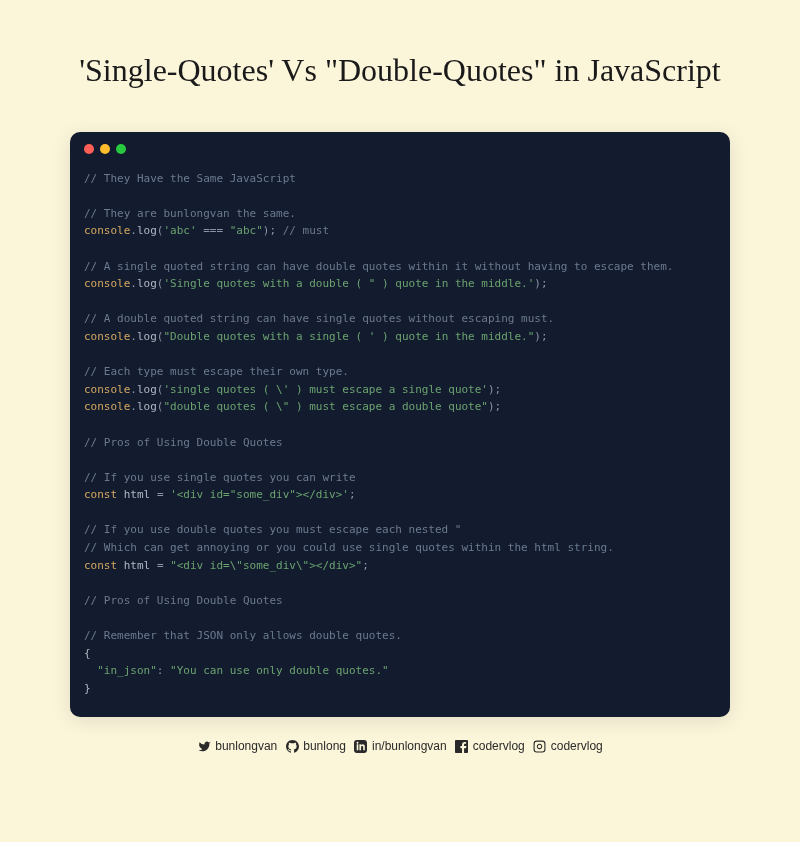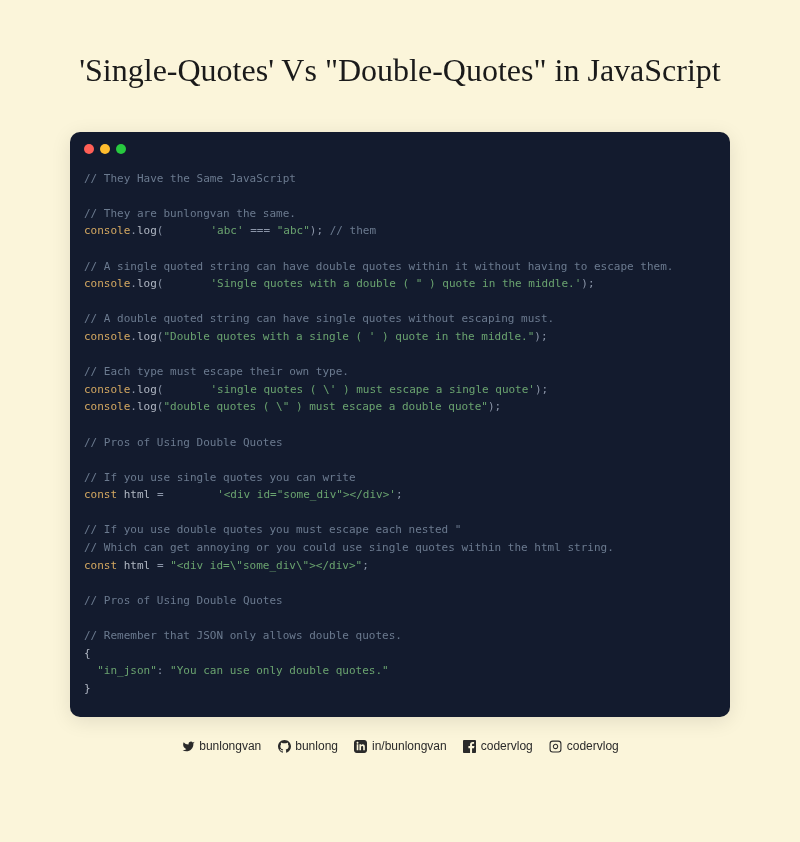--- a/index.html
+++ b/index.html
@@ -48,32 +48,32 @@
       font-size: 11px;
       line-height: 1.6;
       padding: 8px 14px 20px;
       color: #b0b7c3;
       white-space: pre;
     }
     .comment { color: #6b7a8f; }
     .console { color: #d4a861; margin-top: 34px; }
     .punct { color: #8b95a8; }
     .method { color: #b0b7c3; }
-    .string { color: #6aa36f; margin-left: 47px; }
+    .string { color: #6aa36f; }
     .string-dq { color: #6aa36f; }
     .op { color: #8b95a8; }
     .keyword { color: #d4a861; }
     .var { color: #b0b7c3; }
     .brace { color: #b0b7c3; }
     .json-key { color: #6aa36f; }
     .json-val { color: #6aa36f; }
     .socials {
       margin-top: 22px;
       display: flex;
-      gap: 16px;
+      gap: 8px;
       font-family: -apple-system, BlinkMacSystemFont, 'Segoe UI', sans-serif;
       font-size: 12px;
       color: #2a2a2a;
       align-items: flex-start;
     }
     .social-item {
       display: flex;
       align-items: center;
       gap: 4px;
     }
@@ -92,21 +92,21 @@
 
 <div class="code-block">
   <div class="window-controls">
     <span class="dot dot-red"></span>
     <span class="dot dot-yellow"></span>
     <span class="dot dot-green"></span>
   </div>
   <div class="code-content"><span class="comment">// They Have the Same JavaScript</span>
 
 <span class="comment">// They are bunlongvan the same.</span>
-<span class="console">console</span><span class="punct">.</span><span class="method">log</span><span class="punct">(</span><span class="string">'abc'</span> <span class="op">===</span> <span class="string-dq">"abc"</span><span class="punct">);</span> <span class="comment">// them</span>
+<span class="console">console</span><span class="punct">.</span><span class="method">log</span><span class="punct">(</span><span class="string">'abc'</span> <span class="op">===</span> <span class="string-dq">"abc"</span><span class="punct">);</span> <span class="comment">// must</span>
 
 <span class="comment">// A single quoted string can have double quotes within it without having to escape them.</span>
 <span class="console">console</span><span class="punct">.</span><span class="method">log</span><span class="punct">(</span><span class="string">'Single quotes with a double ( " ) quote in the middle.'</span><span class="punct">);</span>
 
 <span class="comment">// A double quoted string can have single quotes without escaping must.</span>
 <span class="console">console</span><span class="punct">.</span><span class="method">log</span><span class="punct">(</span><span class="string-dq">"Double quotes with a single ( ' ) quote in the middle."</span><span class="punct">);</span>
 
 <span class="comment">// Each type must escape their own type.</span>
 <span class="console">console</span><span class="punct">.</span><span class="method">log</span><span class="punct">(</span><span class="string">'single quotes ( \' ) must escape a single quote'</span><span class="punct">);</span>
 <span class="console">console</span><span class="punct">.</span><span class="method">log</span><span class="punct">(</span><span class="string-dq">"double quotes ( \" ) must escape a double quote"</span><span class="punct">);</span>

